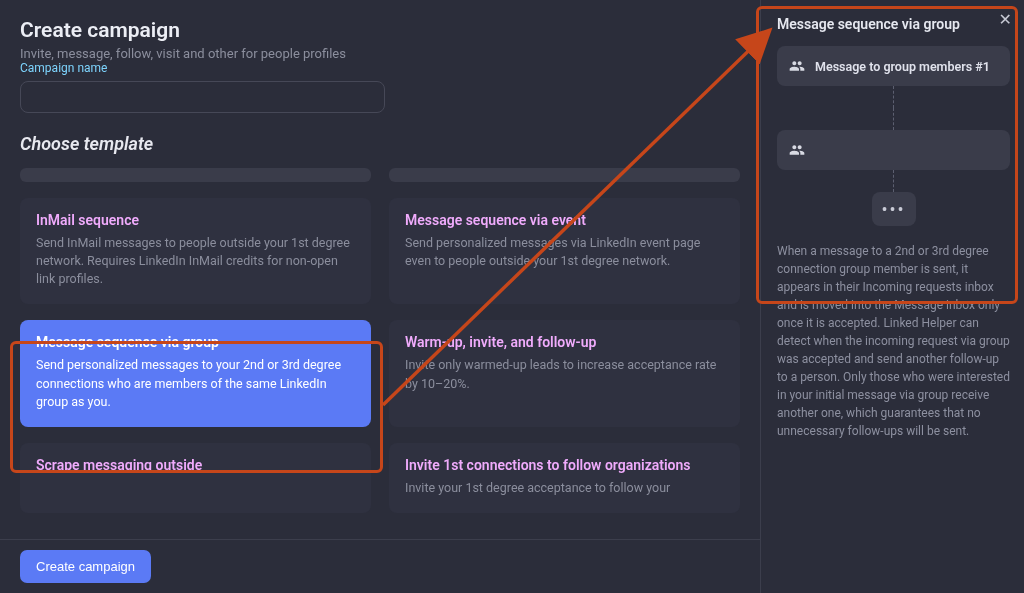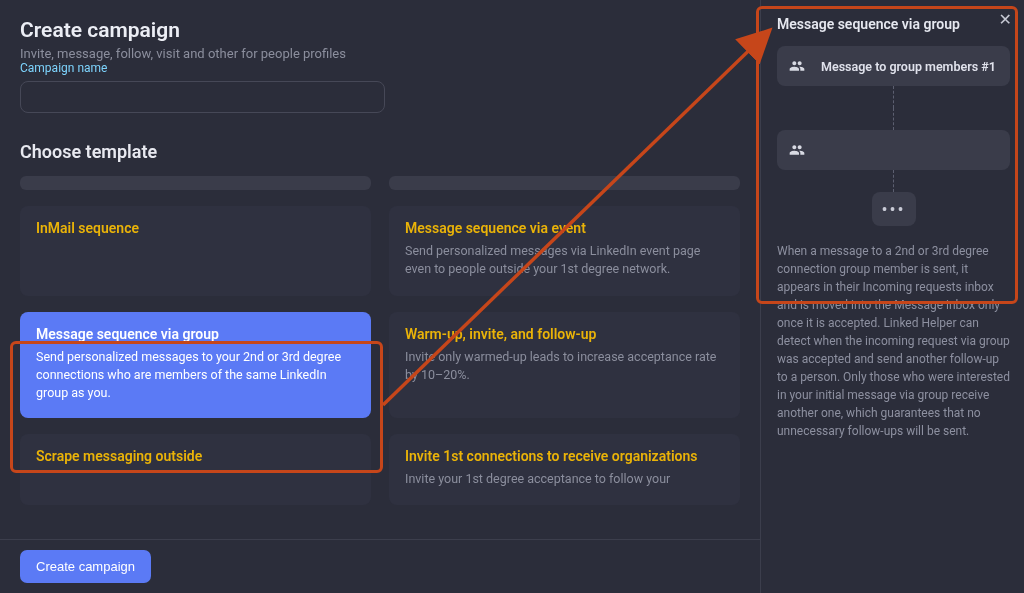--- a/index.html
+++ b/index.html
@@ -26,38 +26,38 @@
     margin-top: 6px;
     width: 365px;
     height: 32px;
     background: transparent;
     border: 1px solid #464857;
     border-radius: 8px;
     padding: 0 10px;
     color: #e8e9f0;
     font-size: 13px;
   }
-  .section-title { font-size: 18px; font-weight: 600; color: #e8e9f0; margin-top: 28px; margin-bottom: 14px; }
+  .section-title { font-size: 18px; font-weight: 600; color: #e8e9f0; margin-top: 20px; margin-bottom: 14px; font-style: italic; }
   .template-grid {
     display: grid;
     grid-template-columns: 1fr 1fr;
     gap: 16px 18px;
   }
   .stub {
     height: 14px;
     background: #3a3c4a;
     border-radius: 6px;
   }
   .card {
     background: #2f3140;
     border-radius: 8px;
     padding: 14px 16px 16px 16px;
     min-height: 90px;
   }
-  .card-title { font-size: 14px; font-weight: 600; color: #eab308; margin-bottom: 6px; }
+  .card-title { font-size: 14px; font-weight: 600; color: #f0abfc; margin-bottom: 6px; }
   .card-desc { font-size: 12.5px; color: #8b8e9d; line-height: 1.45; }
   .card-selected {
     background: #5b7af5;
   }
   .card-selected .card-title { color: #ffffff; }
   .card-selected .card-desc { color: #ffffff; }
   .highlight-box {
     border: 3px solid #c6461a;
     border-radius: 6px;
     position: absolute;
@@ -104,21 +104,21 @@
     line-height: 1;
   }
   .seq-list { display: flex; flex-direction: column; align-items: center; }
   .seq-item {
     width: 100%;
     background: #3a3c4a;
     border-radius: 8px;
     padding: 12px 12px;
     display: flex;
     align-items: center;
-    gap: 16px;
+    gap: 10px;
   }
   .seq-item .label { font-size: 12.5px; font-weight: 600; color: #e0e2ec; }
   .seq-conn {
     width: 1px;
     height: 22px;
     border-left: 1px dashed #5c5f70;
   }
   .seq-more {
     width: 44px; height: 34px;
     background: #3a3c4a;
@@ -156,40 +156,41 @@
   <input class="text-input" value="" style="">
 
   <div class="section-title">Choose template</div>
 
   <div class="template-grid">
     <div class="stub"></div>
     <div class="stub"></div>
 
     <div class="card">
       <div class="card-title">InMail sequence</div>
+      <div class="card-desc">Send InMail messages to people outside your 1st degree network. Requires LinkedIn InMail credits for non-open link profiles.</div>
     </div>
     <div class="card">
       <div class="card-title">Message sequence via event</div>
       <div class="card-desc">Send personalized messages via LinkedIn event page even to people outside your 1st degree network.</div>
     </div>
 
     <div class="card card-selected">
       <div class="card-title">Message sequence via group</div>
       <div class="card-desc">Send personalized messages to your 2nd or 3rd degree connections who are members of the same LinkedIn group as you.</div>
     </div>
     <div class="card">
       <div class="card-title">Warm-up, invite, and follow-up</div>
       <div class="card-desc">Invite only warmed-up leads to increase acceptance rate by 10–20%.</div>
     </div>
 
     <div class="card" style="min-height:60px;">
       <div class="card-title">Scrape messaging outside</div>
     </div>
     <div class="card" style="min-height:60px;">
-      <div class="card-title">Invite 1st connections to receive organizations</div>
+      <div class="card-title">Invite 1st connections to follow organizations</div>
       <div class="card-desc">Invite your 1st degree acceptance to follow your</div>
     </div>
   </div>
 </div>
 
 <div class="bottom-bar">
   <button class="btn-primary">Create campaign</button>
 </div>
 
 <div class="side-panel">

